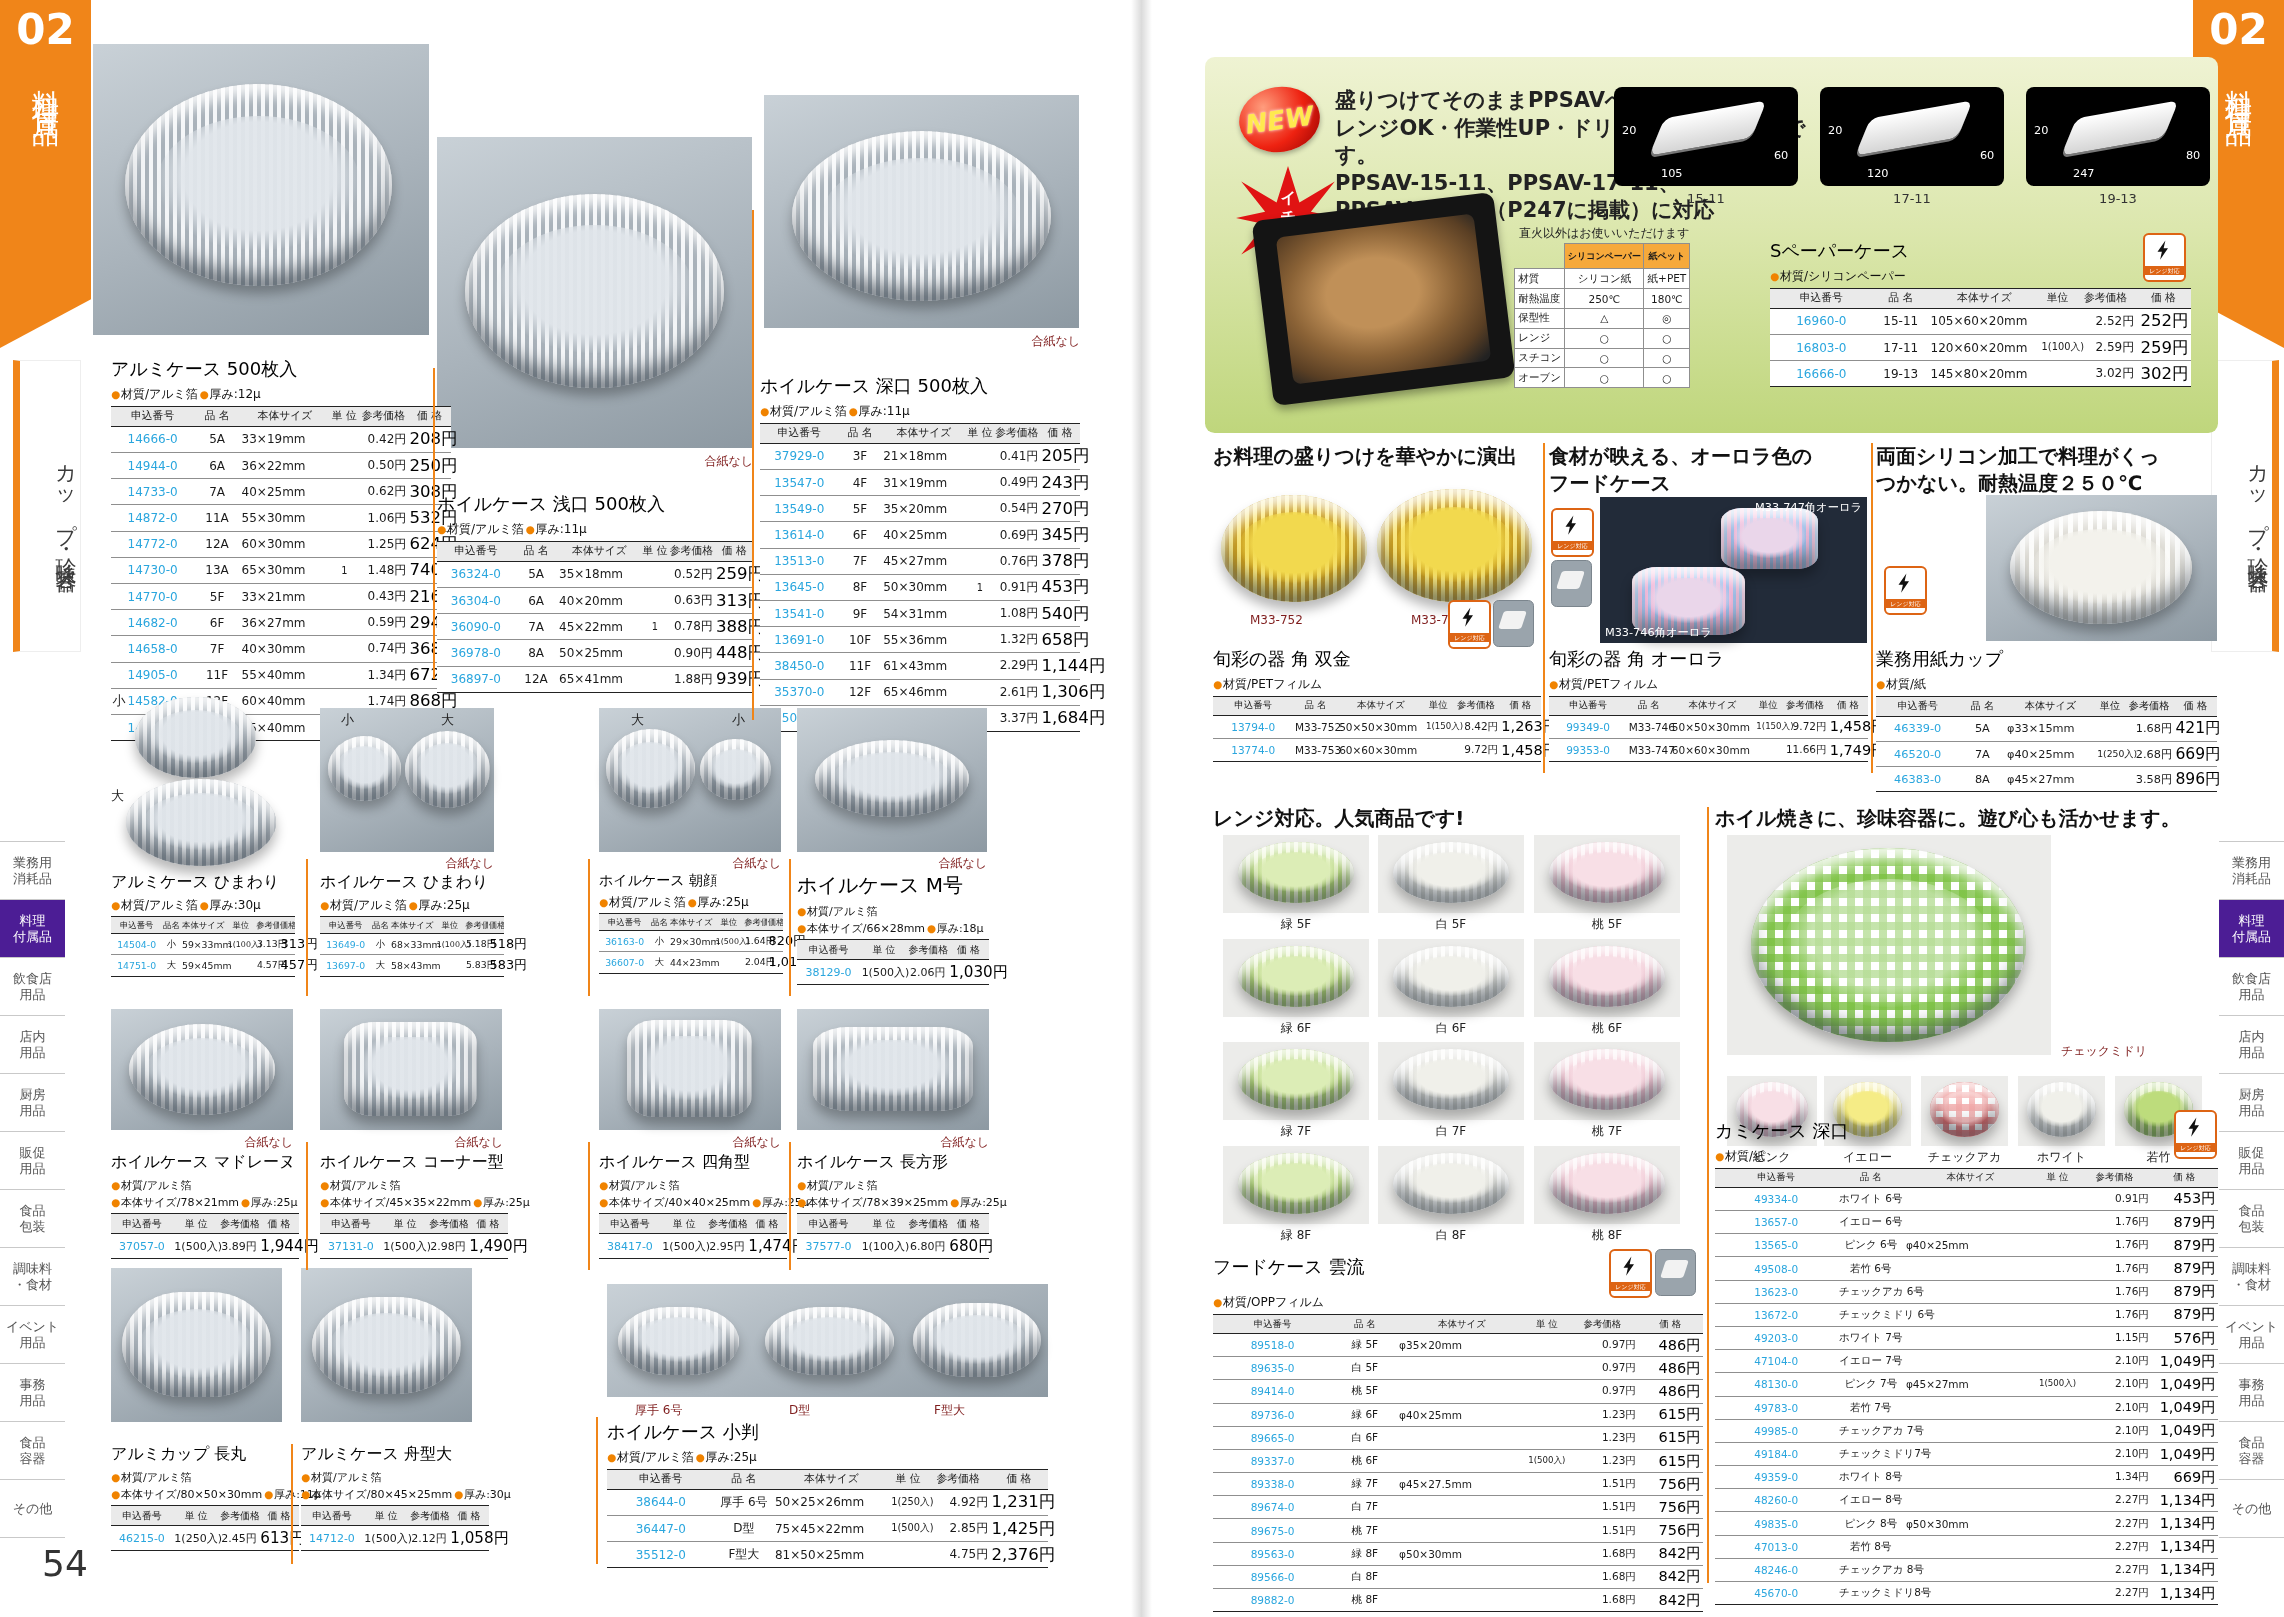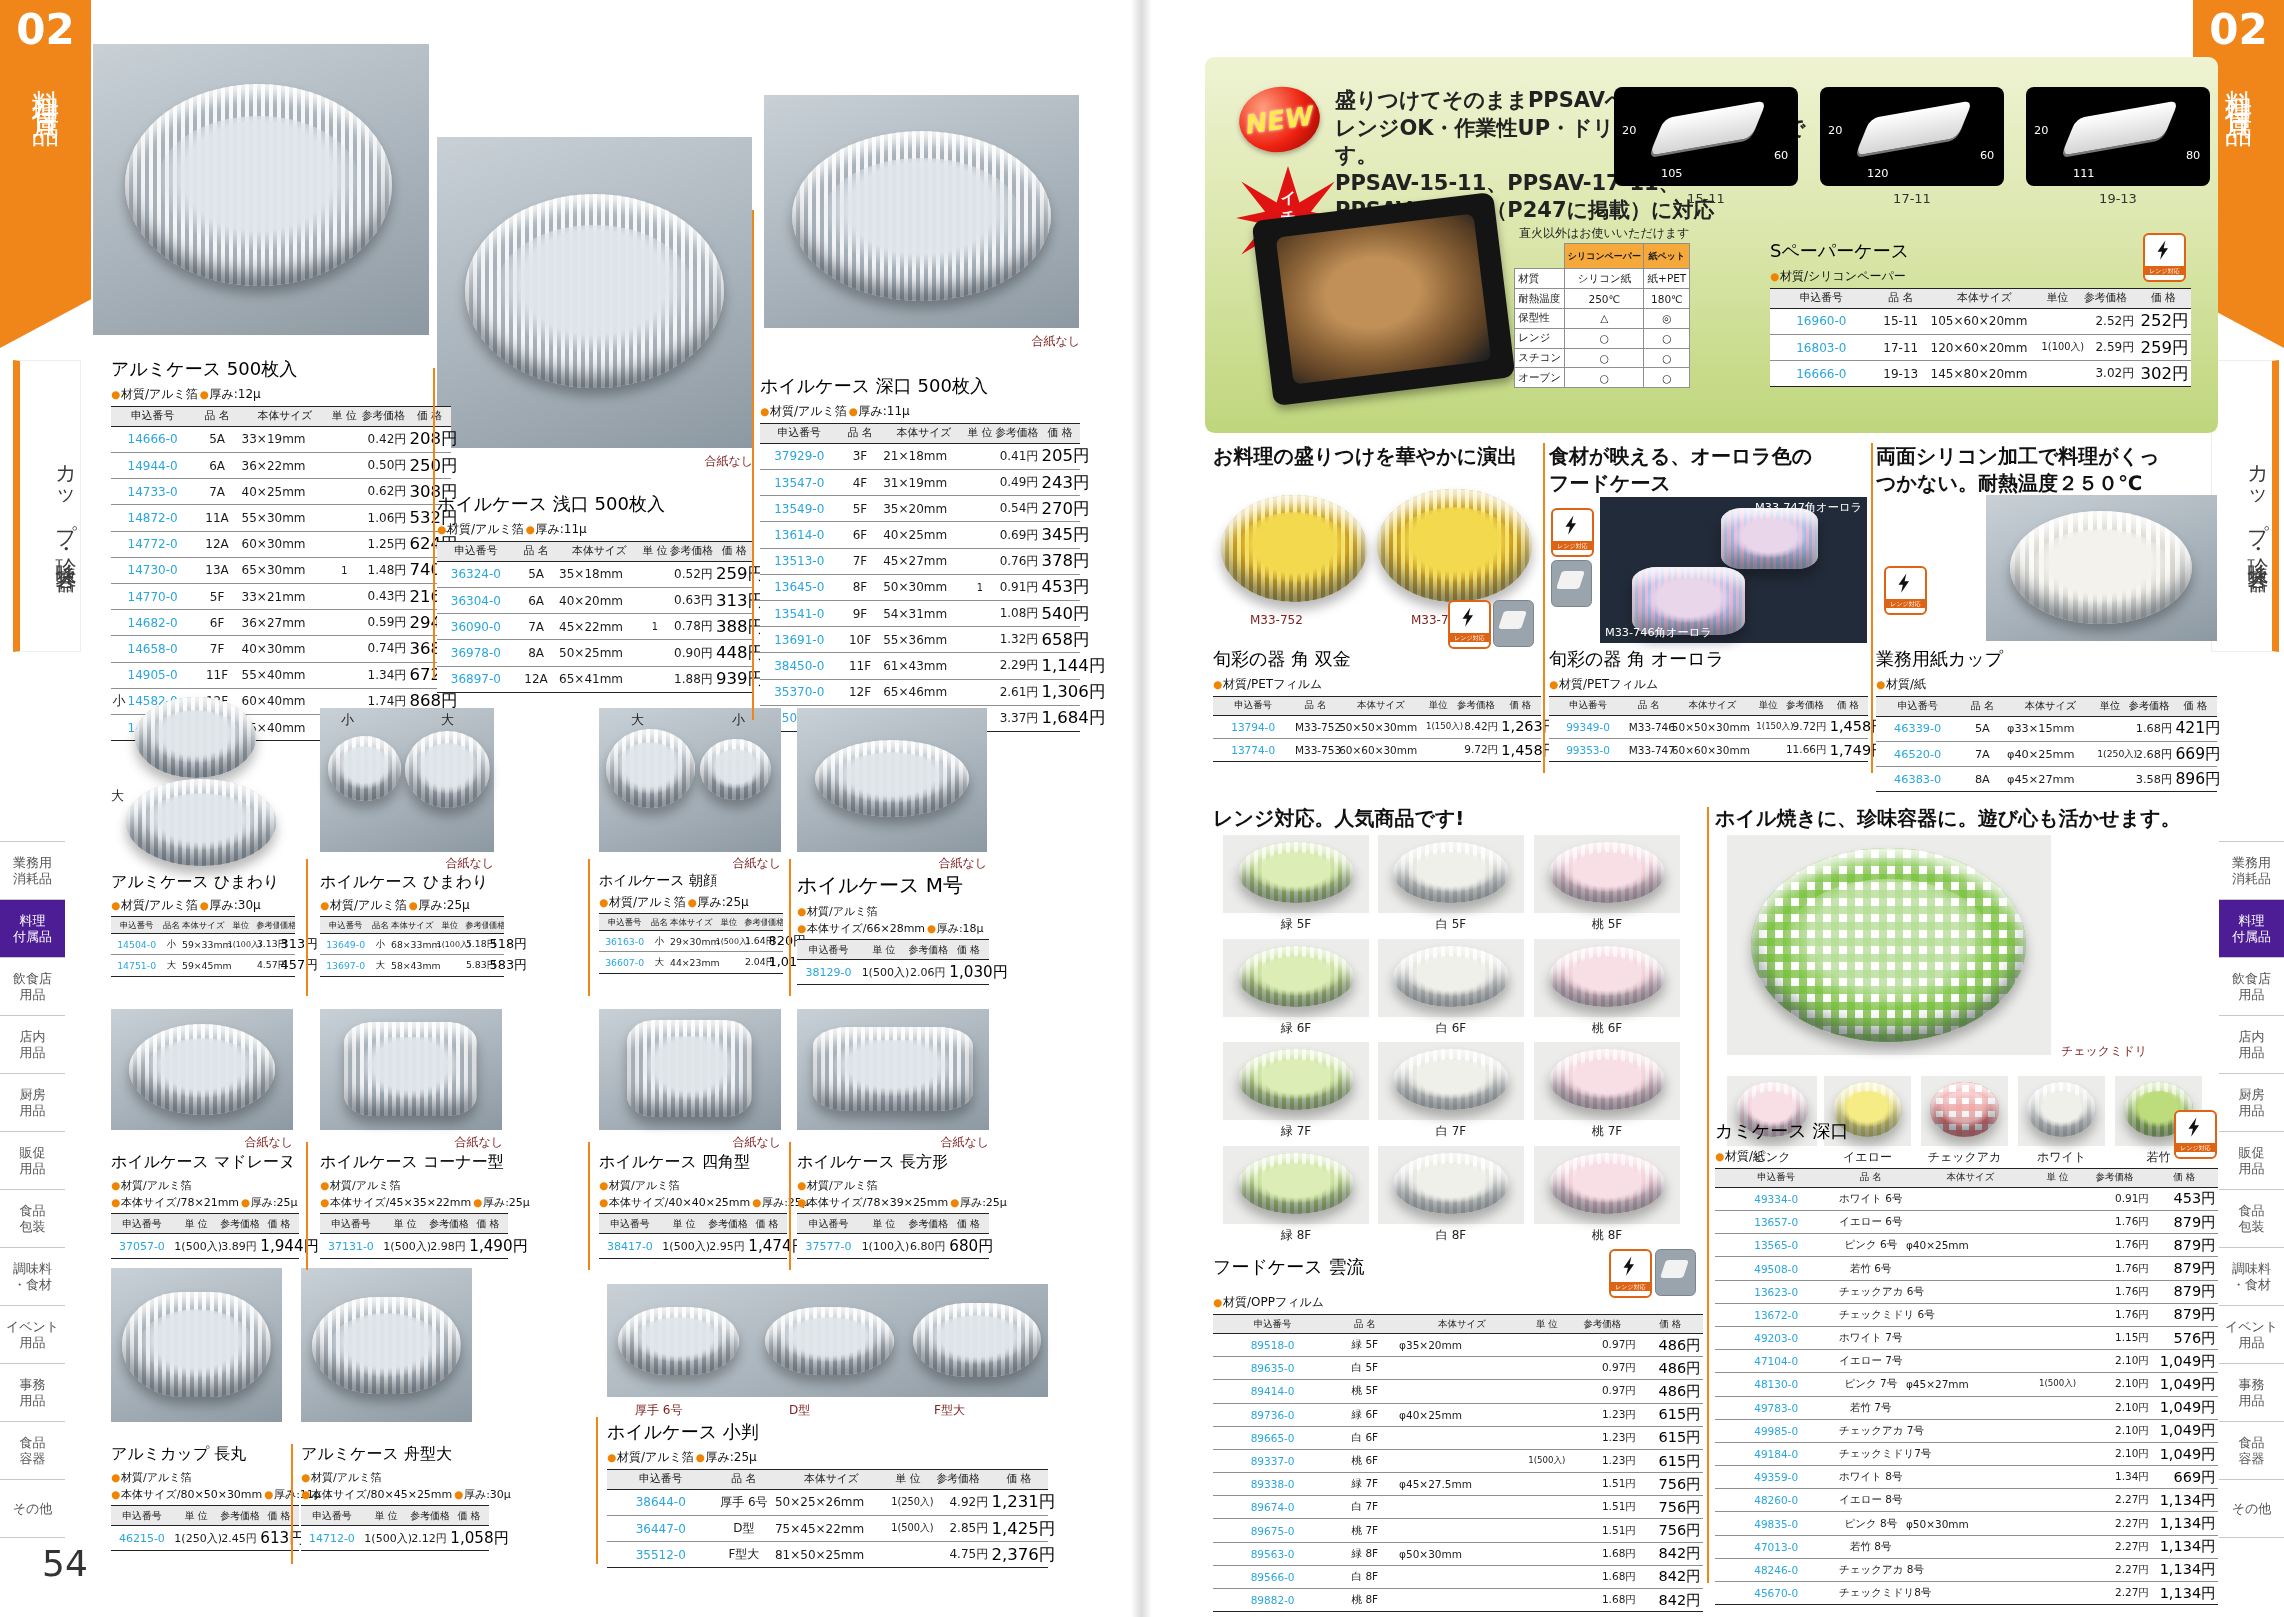--- a/index.html
+++ b/index.html
@@ -890,21 +890,21 @@
 <div class="diag abs" style="left:1820px;top:87px">
   <div class="tray"></div>
   <span class="dh">20</span>
     <span class="dw">120</span>
     <span class="dd">60</span>
 </div>
 <div class="diaglab abs" style="left:1820px;top:191px">17-11</div>
 <div class="diag abs" style="left:2026px;top:87px">
   <div class="tray"></div>
   <span class="dh">20</span>
-    <span class="dw">111</span>
+    <span class="dw">247</span>
     <span class="dd">80</span>
 </div>
 <div class="diaglab abs" style="left:2026px;top:191px">19-13</div>
 
 <div class="abs" style="left:1770px;top:239px;width:421px">
   <div class="sec-title">Sペーパーケース</div>
   <div class="spec" style="margin-top:4.9px"><span class="sp">材質/シリコンペーパー</span></div>
   <table class="tb t6" style="margin-top:3.2px">
       <thead>
         <tr>

